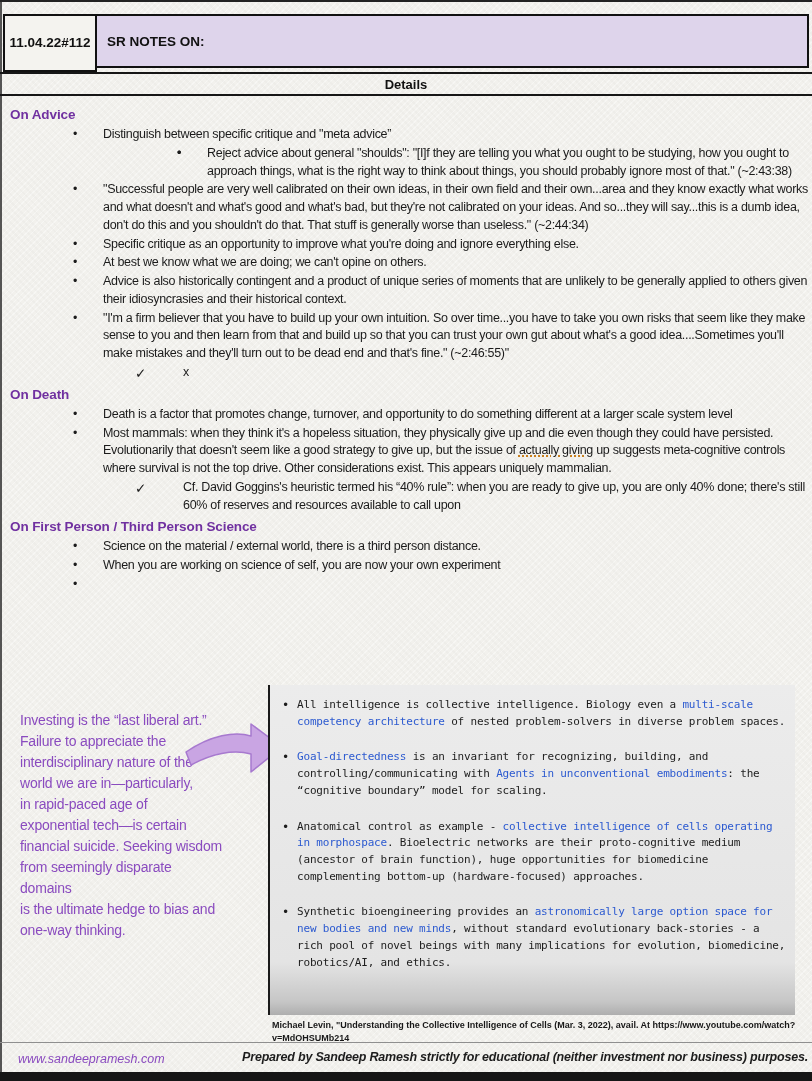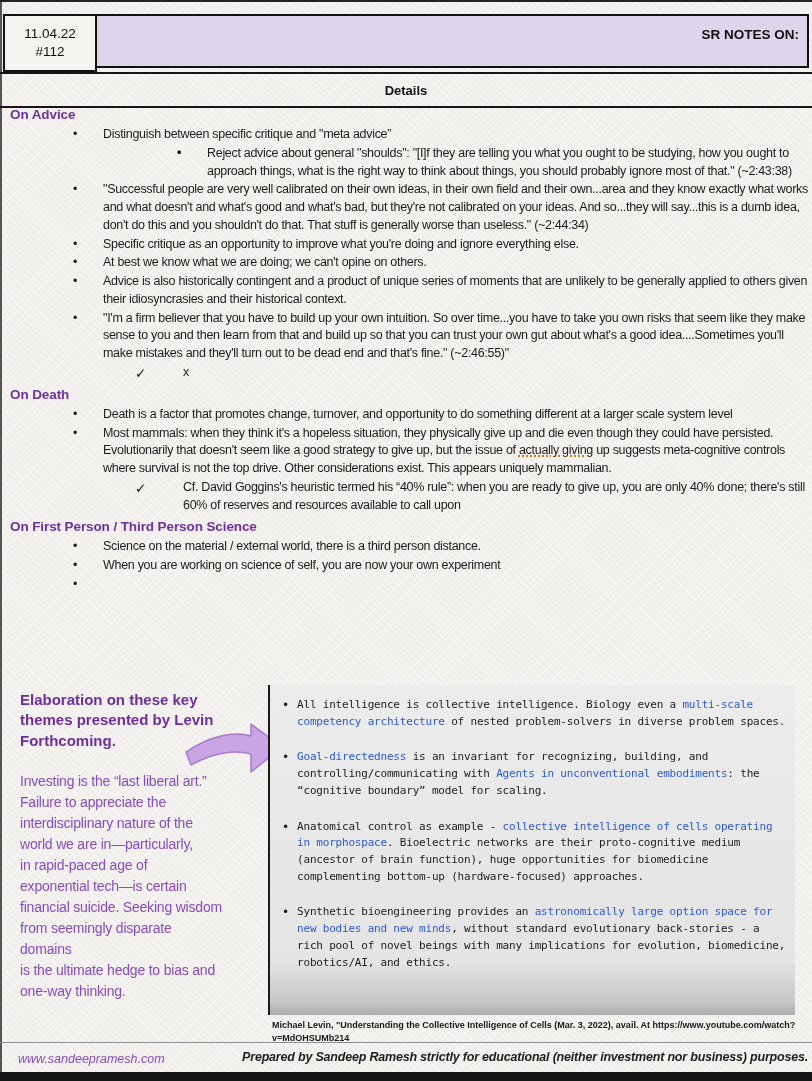--- a/index.html
+++ b/index.html
@@ -6,27 +6,27 @@
   body{font-family:"Liberation Sans",sans-serif;background:#d8d8d8;}
   #page{position:relative;width:812px;height:1081px;margin:0 auto;overflow:hidden;
     background-color:#f2f1ed;
     background-image:repeating-linear-gradient(45deg,rgba(0,0,0,0.015) 0 2px,transparent 2px 5px),
                      repeating-linear-gradient(-45deg,rgba(255,255,255,0.4) 0 1px,transparent 1px 4px);
     border-top:2px solid #222;}
   #page::before{content:"";position:absolute;left:0;top:0;bottom:0;width:2px;background:rgba(45,45,45,.8);}
 
   
   .date-box{position:absolute;left:3px;top:12px;width:90px;height:54px;border:2px solid #111;
-    display:flex;flex-direction:column;align-items:center;justify-content:center;
-    font-weight:normal;font-size:13.5px;line-height:1.3;color:#111;background:#f4f3ef;}
+    display:flex;align-items:center;justify-content:center;
+    font-weight:bold;font-size:13.5px;line-height:1.3;color:#111;background:#f4f3ef;}
   .title-box{position:absolute;left:95px;top:12px;right:3px;height:54px;border:2px solid #111;
-    background:#ded4eb;box-sizing:border-box;padding:11px 8px 3px 10px;text-align:right;color:#111;}
+    background:#ded4eb;box-sizing:border-box;padding:18px 8px 3px 10px;text-align:left;color:#111;}
   .title-box .lbl{font-weight:bold;font-size:13.5px;line-height:1.15;}
   .title-box .ttl{font-size:12.6px;line-height:1.32;white-space:pre-line;letter-spacing:-0.2px;}
-  .details-band{position:absolute;left:0;right:0;top:70px;height:36px;border-top:2px solid #161616;
+  .details-band{position:absolute;left:0;right:0;top:70px;height:24px;border-top:2px solid #161616;
     border-bottom:2px solid #161616;display:flex;align-items:center;justify-content:center;
     font-weight:bold;font-size:13px;color:#111;box-sizing:border-box;}
 
   
   #outline{position:absolute;left:0;right:4px;top:100px;color:#1b1b1b;font-size:12.5px;
     line-height:1.42;letter-spacing:-0.3px;}
   .sec-h{font-weight:bold;font-size:13.5px;color:#7030a0;margin:3px 0 2px 10px;letter-spacing:-0.1px;}
   .li{position:relative;margin:0 0 1px 0;}
   .mk{position:absolute;top:0;}
   .l1{padding-left:103px;}  .l1 .mk{left:73px;}
@@ -90,23 +90,20 @@
       <div class="li l1"><span class="mk">•</span><span>Death is a factor that promotes change, turnover, and opportunity to do something different at a larger scale system level</span></div>
       <div class="li l1"><span class="mk">•</span><span><span>Most mammals: when they think it's a hopeless situation, they physically give up and die even though they could have persisted.  Evolutionarily that doesn't seem like a good strategy to give up, but the issue of </span><span class="spell">actually giving</span><span> up suggests meta-cognitive controls where survival is not the top drive.  Other considerations exist.  This appears uniquely mammalian.</span></span></div>
       <div class="li lc"><span class="mk">✓</span><span>Cf. David Goggins's heuristic termed his “40% rule”: when you are ready to give up, you are only 40% done; there's still 60% of reserves and resources available to call upon</span></div>
       <div class="sec-h">On First Person / Third Person Science</div>
       <div class="li l1"><span class="mk">•</span><span>Science on the material / external world, there is a third person distance.</span></div>
       <div class="li l1"><span class="mk">•</span><span>When you are working on science of self, you are now your own experiment</span></div>
       <div class="li l1"><span class="mk">•</span></div>
     </div>
 
   <div id="elab">
-    <div class="elab-h">Elaboration on these key
-themes presented by Levin
-Forthcoming.</div>
     <div class="elab-b">Investing is the “last liberal art.”
 Failure to appreciate the
 interdisciplinary nature of the
 world we are in—particularly,
 in rapid-paced age of
 exponential tech—is certain
 financial suicide.  Seeking wisdom
 from seemingly disparate
 domains
 is the ultimate hedge to bias and

